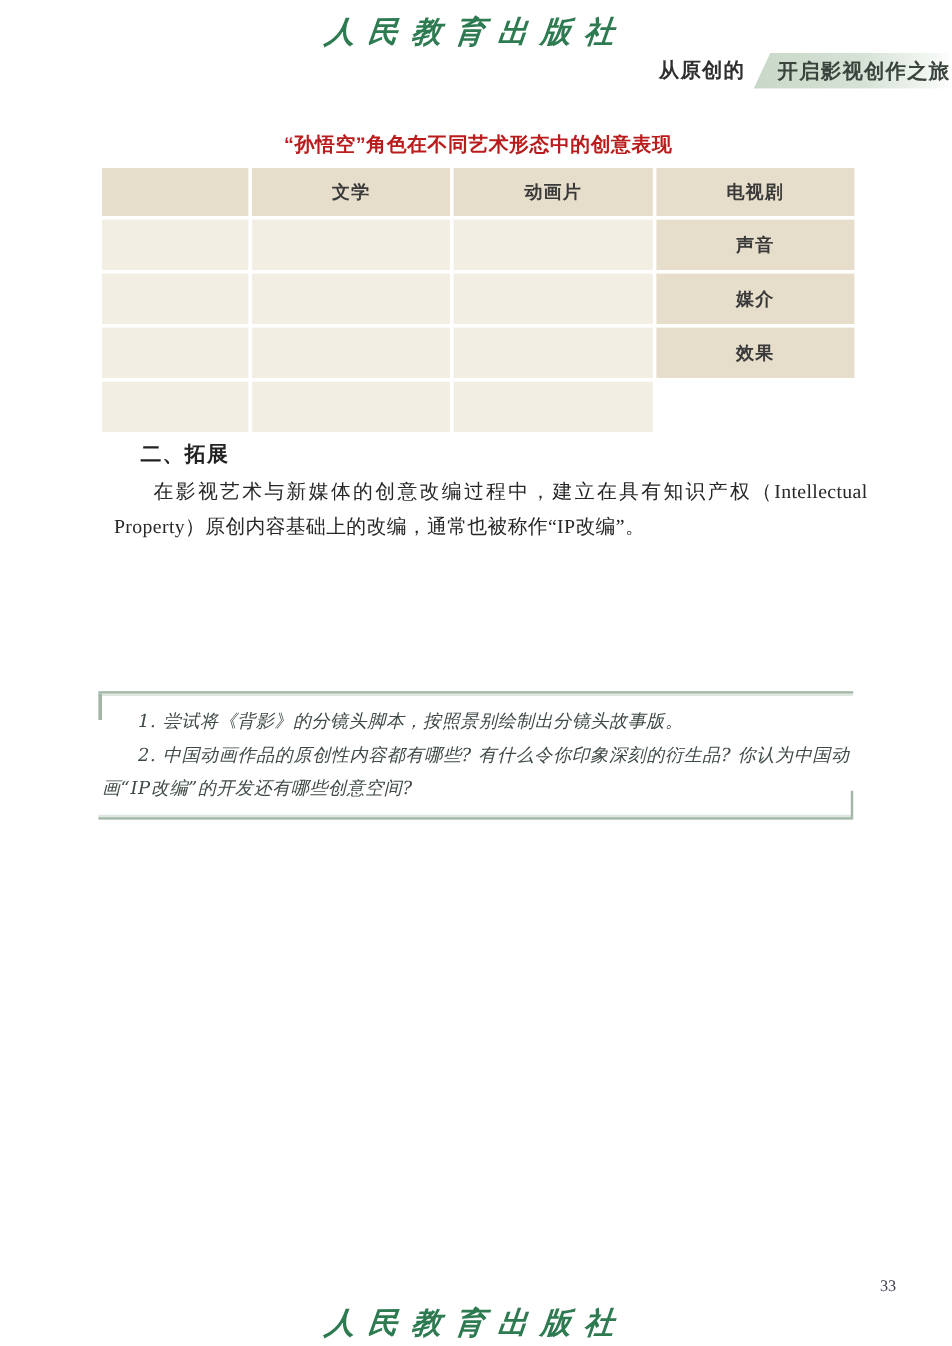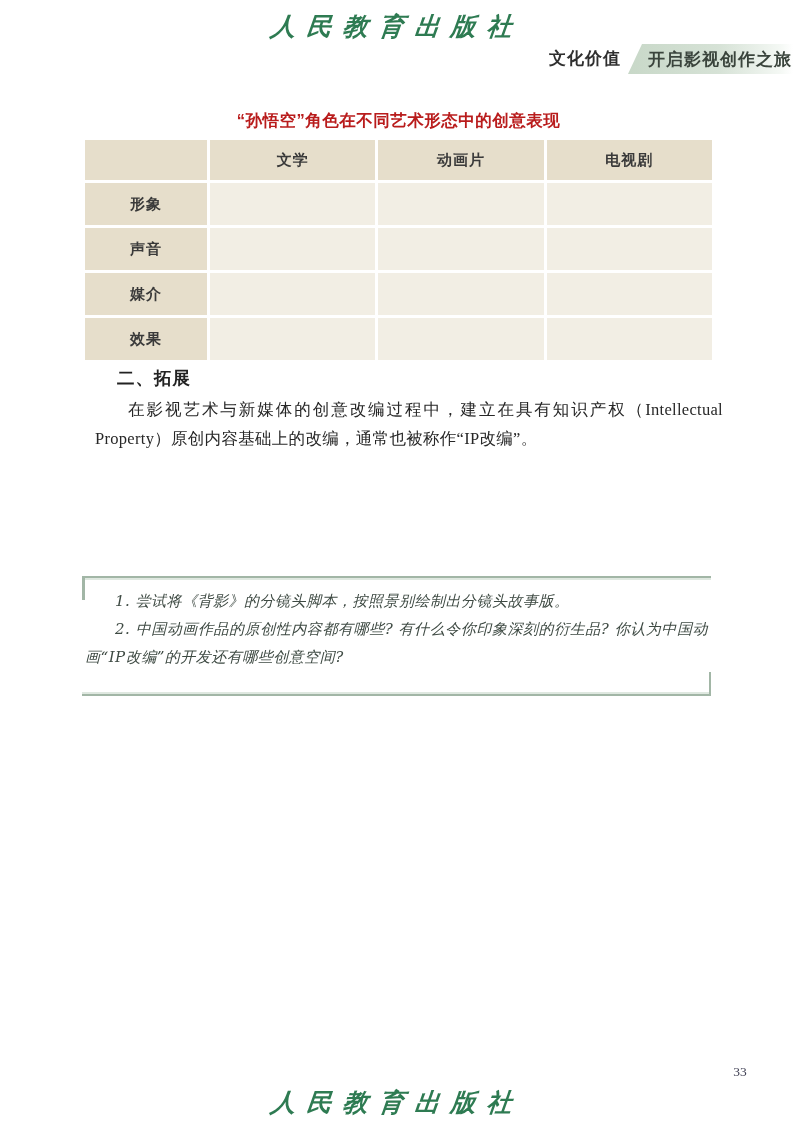--- a/index.html
+++ b/index.html
@@ -51,21 +51,21 @@
   .section-heading { position:absolute; top:366px; left:117px;
     font-size:17.5px; font-weight:bold; color:#222; letter-spacing:1px; }
   .paragraphs { position:absolute; top:396px; left:85px; width:628px;margin-left:10px; }
   .paragraphs p { font-size:16.5px; line-height:28.5px; text-align:justify;
     text-indent:2em; color:#272727; letter-spacing:0.3px; }
 
   
   .qbox { position:absolute; top:576px; left:82px; width:629px;
     border-top:2.5px solid #a2b6a6; border-bottom:2.5px solid #a2b6a6;
     box-shadow:inset 0 2px 0 #dfe8e0, inset 0 -2px 0 #dfe8e0;
-    padding:9px 3px 23px 3px; }
+    padding:9px 3px 10px 3px; }
   .qbox .stub-left { position:absolute; left:0; top:0; width:2.5px; height:22px;
     background:#a2b6a6; }
   .qbox .stub-right { position:absolute; right:0; bottom:0; width:2.5px; height:22px;
     background:#a2b6a6; }
   .qbox .q { font-family:"DejaVu Serif",serif; font-style:italic;
     font-size:15px; line-height:28px; color:#3e4a43; text-indent:2em;
     text-align:justify; letter-spacing:0.5px; }
 
   
   .page-number { position:absolute; top:1064px; left:720px; width:40px;
@@ -73,35 +73,34 @@
     font-family:"Liberation Serif","DejaVu Serif",serif; }
 </style>
 </head>
 <body>
 
 <div class="logo logo-top">
   <span>人民教育出版社</span>
 </div>
 
 <div class="unit-header">
-  <div class="unit-label">文化价值</div>
+  <div class="unit-label">从原创的</div>
   <div class="unit-band">
     <span>开启影视创作之旅</span>
   </div>
 </div>
 
 <div class="tbl-title">“孙悟空”角色在不同艺术形态中的创意表现</div>
 
 <div class="grid-table">
   <div class="cell corner"></div>
   <div class="cell head">文学</div>
   <div class="cell head">动画片</div>
   <div class="cell head">电视剧</div>
 
-  <div class="cell rowlabel">形象</div>
   <div class="cell body"></div>
   <div class="cell body"></div>
   <div class="cell body"></div>
 
   <div class="cell rowlabel">声音</div>
   <div class="cell body"></div>
   <div class="cell body"></div>
   <div class="cell body"></div>
 
   <div class="cell rowlabel">媒介</div>

